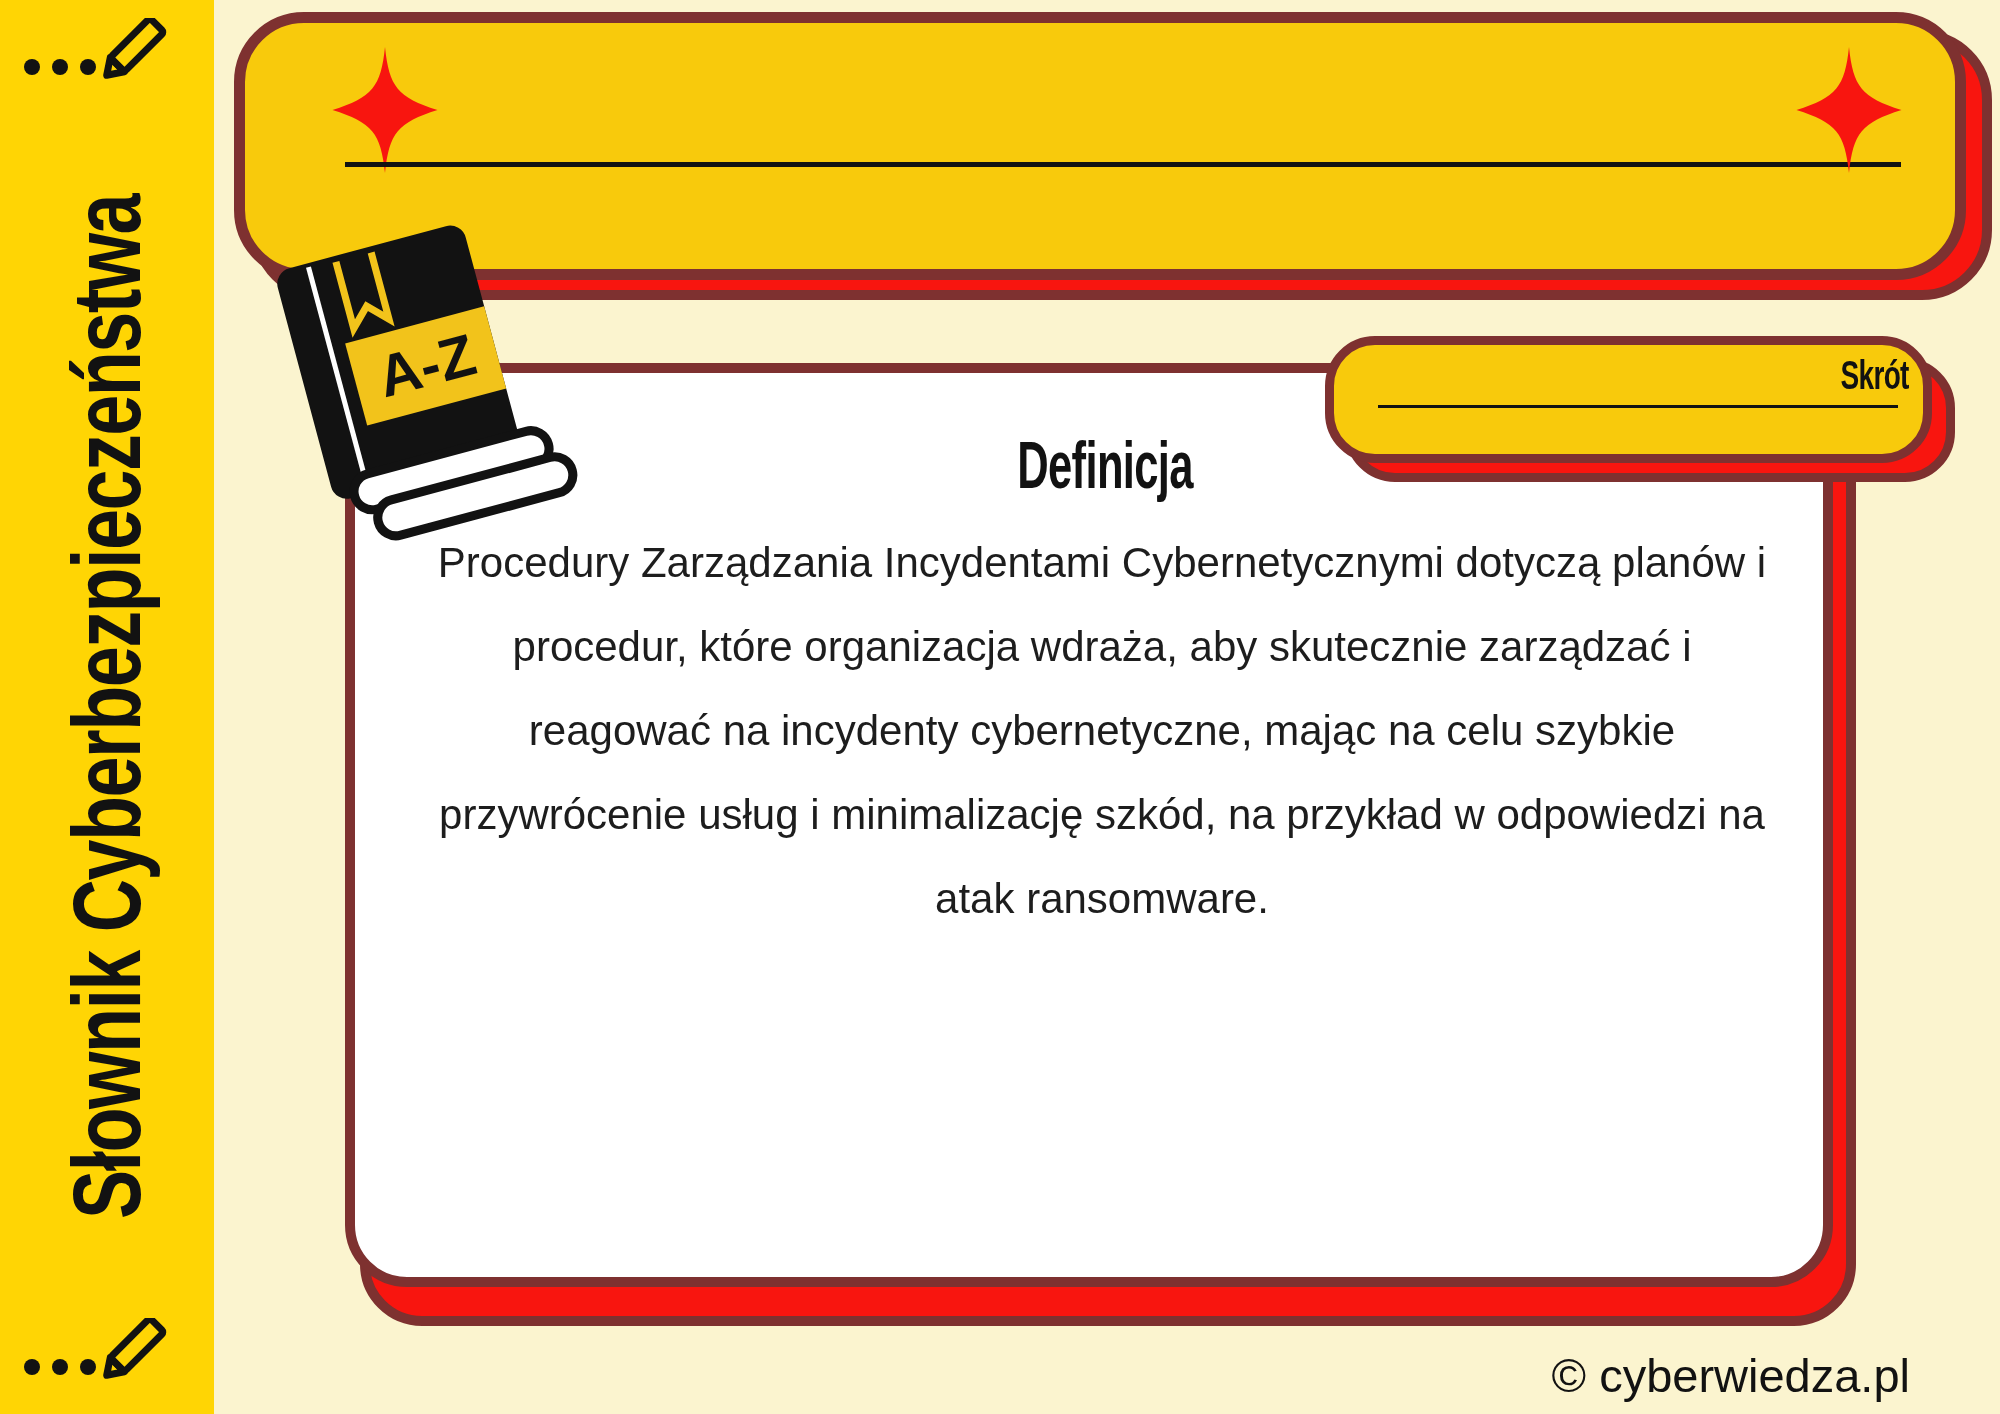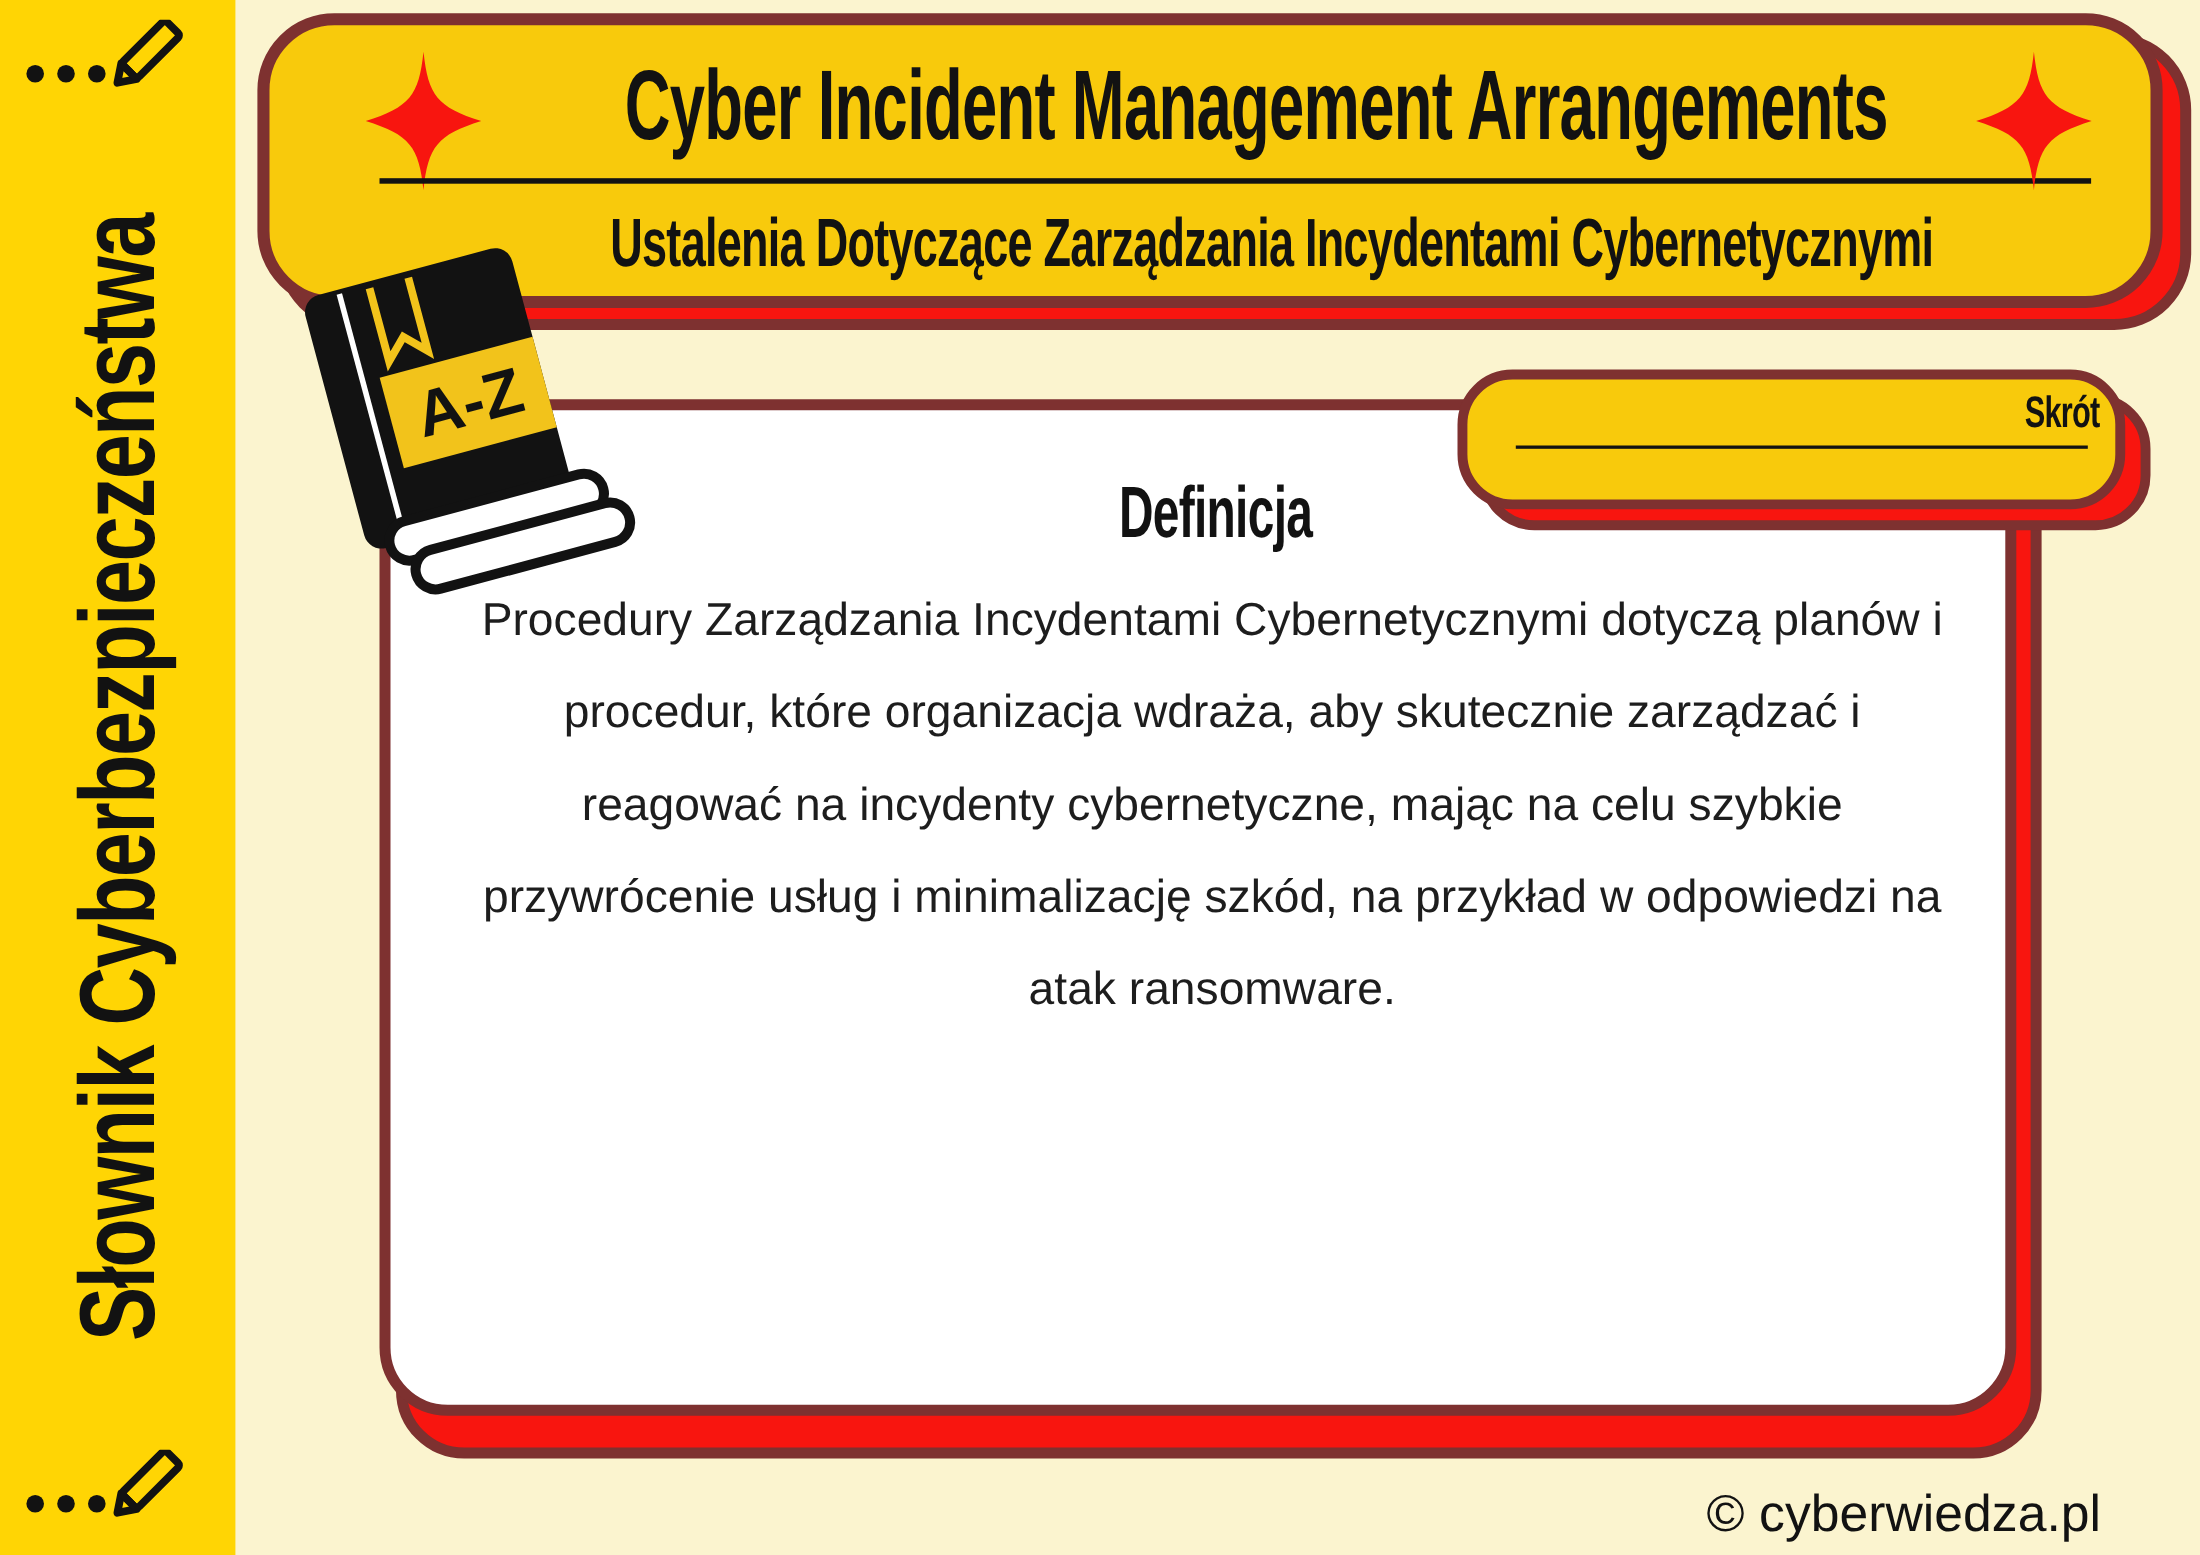--- a/index.html
+++ b/index.html
@@ -95,29 +95,23 @@
     </svg>
   </aside>
 
   <div class="abs banner-shadow"></div>
   <header class="abs banner">
 
     <svg class="sparkle left" viewBox="0 0 100 120">
       <path fill="#F8150F" d="M50 0 C54 38 62 48 100 60 C62 72 54 82 50 120 C46 82 38 72 0 60 C38 48 46 38 50 0 Z"></path>
     </svg>
 
-    <div class="banner-title">
-      <span class="condensed">Cyber Incident Management Arrangements</span>
-    </div>
 
     <div class="banner-rule"></div>
 
-    <div class="banner-subtitle">
-      <span class="condensed">Ustalenia Dotyczące Zarządzania Incydentami Cybernetycznymi</span>
-    </div>
 
     <svg class="sparkle right" viewBox="0 0 100 120">
       <path fill="#F8150F" d="M50 0 C54 38 62 48 100 60 C62 72 54 82 50 120 C46 82 38 72 0 60 C38 48 46 38 50 0 Z"></path>
     </svg>
   </header>
 
   <div class="abs card-shadow"></div>
   <main class="abs card">
     <h2 class="card-heading">
       <span class="condensed">Definicja</span>

